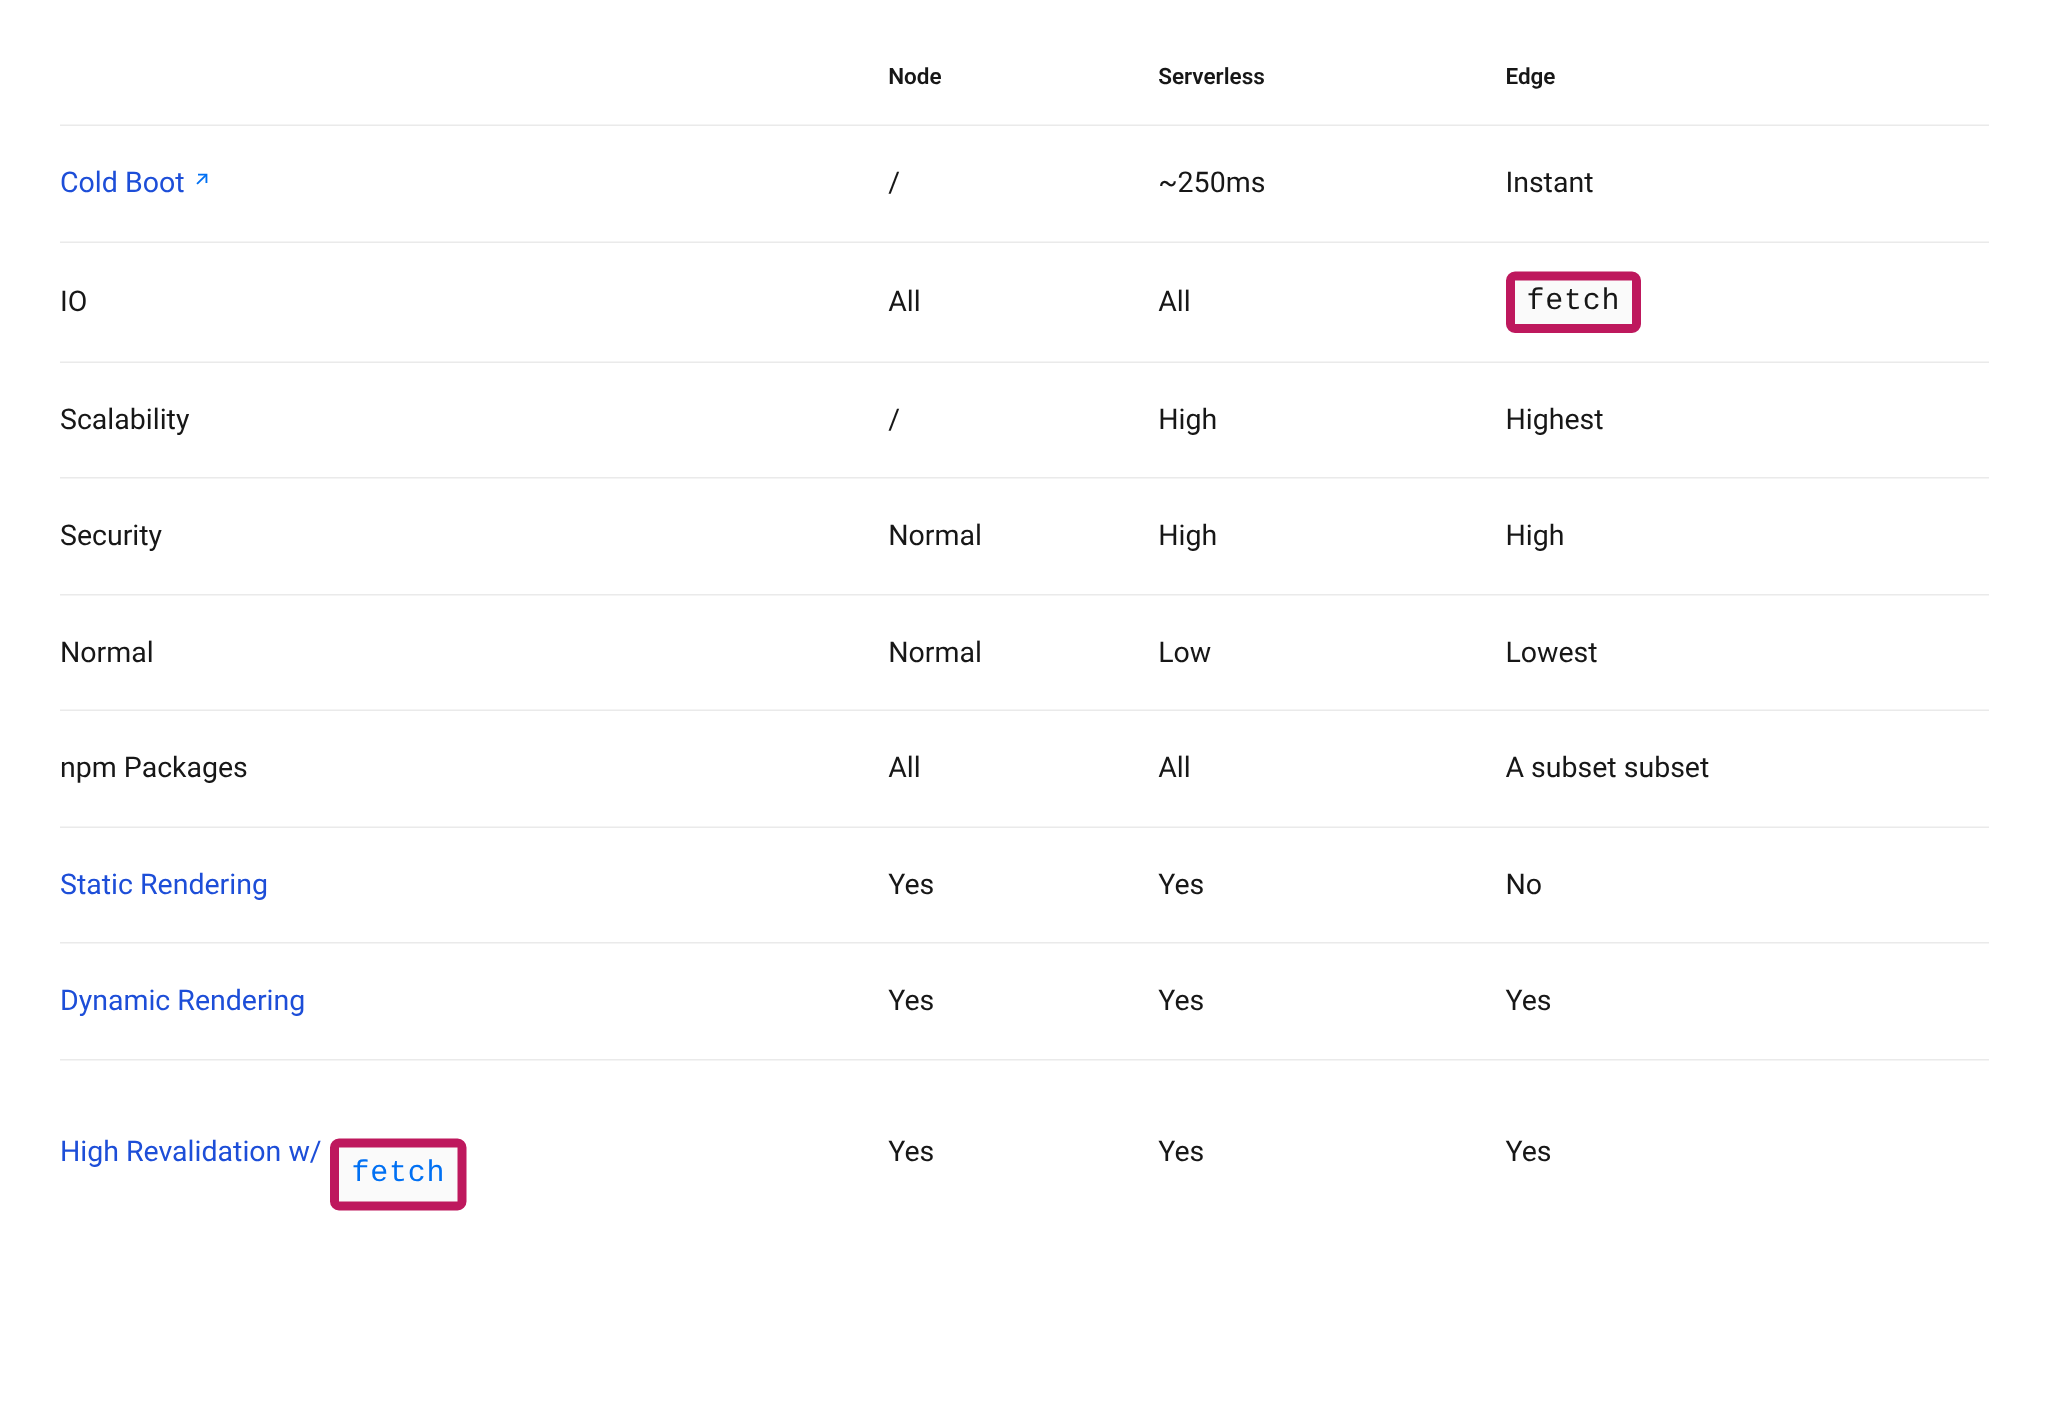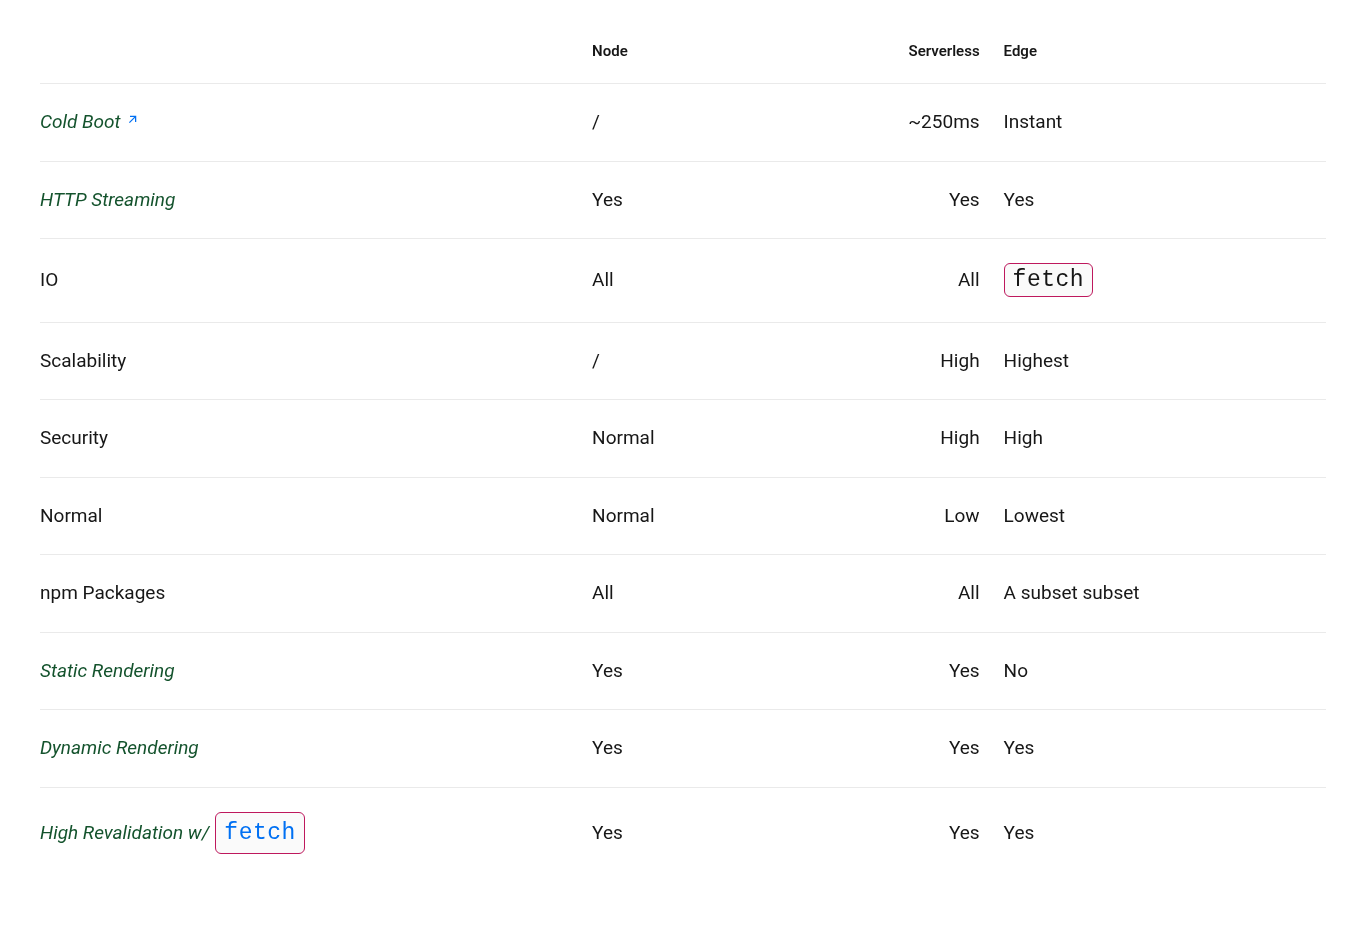--- a/index.html
+++ b/index.html
@@ -32,54 +32,53 @@
     }
     th:first-child, td:first-child {
       padding-left: 0;
       width: 42%;
     }
     th:nth-child(2), td:nth-child(2) {
       width: 14%;
     }
     th:nth-child(3), td:nth-child(3) {
       width: 18%;
-      text-align: right;
     }
     th:nth-child(4), td:nth-child(4) {
       width: 26%;
     }
     .link {
-      color: #14532d;
+      color: #1d4ed8;
       text-decoration: none;
       cursor: pointer;
-      font-style: italic;
     }
     .ext-icon {
       display: inline-block;
       vertical-align: middle;
       margin-left: 4px;
       position: relative;
       top: -1px;
     }
     .ext-icon svg {
       width: 15px;
       height: 15px;
       stroke: #0070f3;
       stroke-width: 2;
       fill: none;
     }
     .code-chip {
       font-family: ui-monospace, SFMono-Regular, "SF Mono", Menlo, Consolas, "Liberation Mono", monospace;
-      font-size: 23px;
+      font-size: 20px;
       background: #fafafa;
-      border: 1px solid #be185d;
+      border: 6px solid #be185d;
       border-radius: 6px;
       padding: 3px 8px;
       color: #171717;
       letter-spacing: 0.5px;
+      margin-top: 28px;
     }
     .code-chip.blue {
       color: #0070f3;
     }
     .row-label-composite {
       display: inline-flex;
       align-items: center;
       gap: 6px;
       flex-wrap: wrap;
     }
@@ -100,28 +99,20 @@
       <tr>
         <td><span class="row-label-composite">
             <a class="link" href="#">Cold Boot<span class="ext-icon"><svg viewBox="0 0 24 24">
                   <path d="M7 17L17 7"></path>
                   <path d="M8 7h9v9"></path>
                 </svg></span></a>
           </span></td>
         <td><span>/</span></td>
         <td><span>~250ms</span></td>
         <td><span>Instant</span></td>
-      </tr>
-      <tr>
-        <td><span class="row-label-composite">
-            <a class="link" href="#">HTTP Streaming</a>
-          </span></td>
-        <td><span>Yes</span></td>
-        <td><span>Yes</span></td>
-        <td><span>Yes</span></td>
       </tr>
       <tr>
         <td><span>IO</span></td>
         <td><span>All</span></td>
         <td><span>All</span></td>
         <td><span class="code-chip">fetch</span></td>
       </tr>
       <tr>
         <td><span>Scalability</span></td>
         <td><span>/</span></td>

